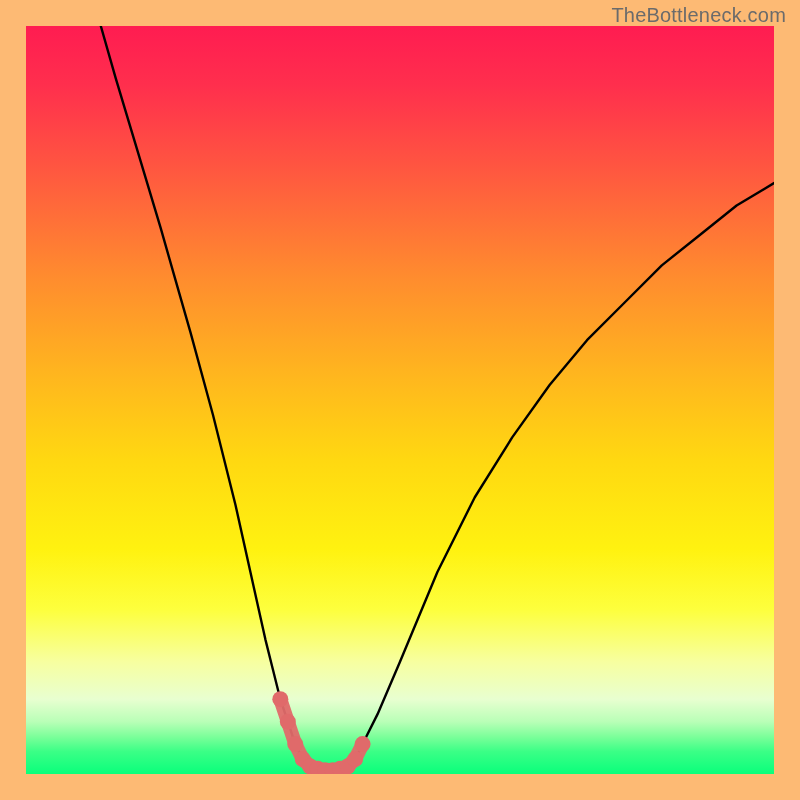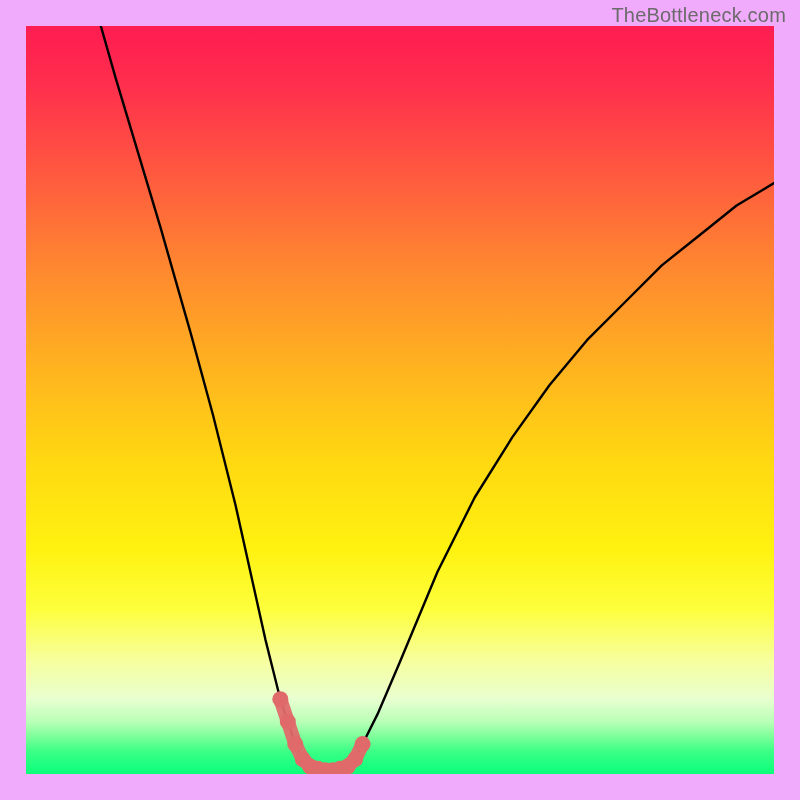--- a/index.html
+++ b/index.html
@@ -10,21 +10,21 @@
     overflow: hidden;
     background: #000;
     font-family: Arial, Helvetica, sans-serif;
   }
   .frame {
     position: absolute;
     left: 0;
     top: 0;
     width: 800px;
     height: 800px;
-    background: #f0abfc;
+    background: #fdba74;
   }
   .plot {
     position: absolute;
     left: 26px;
     top: 26px;
     width: 748px;
     height: 748px;
     overflow: hidden;
   }
   

